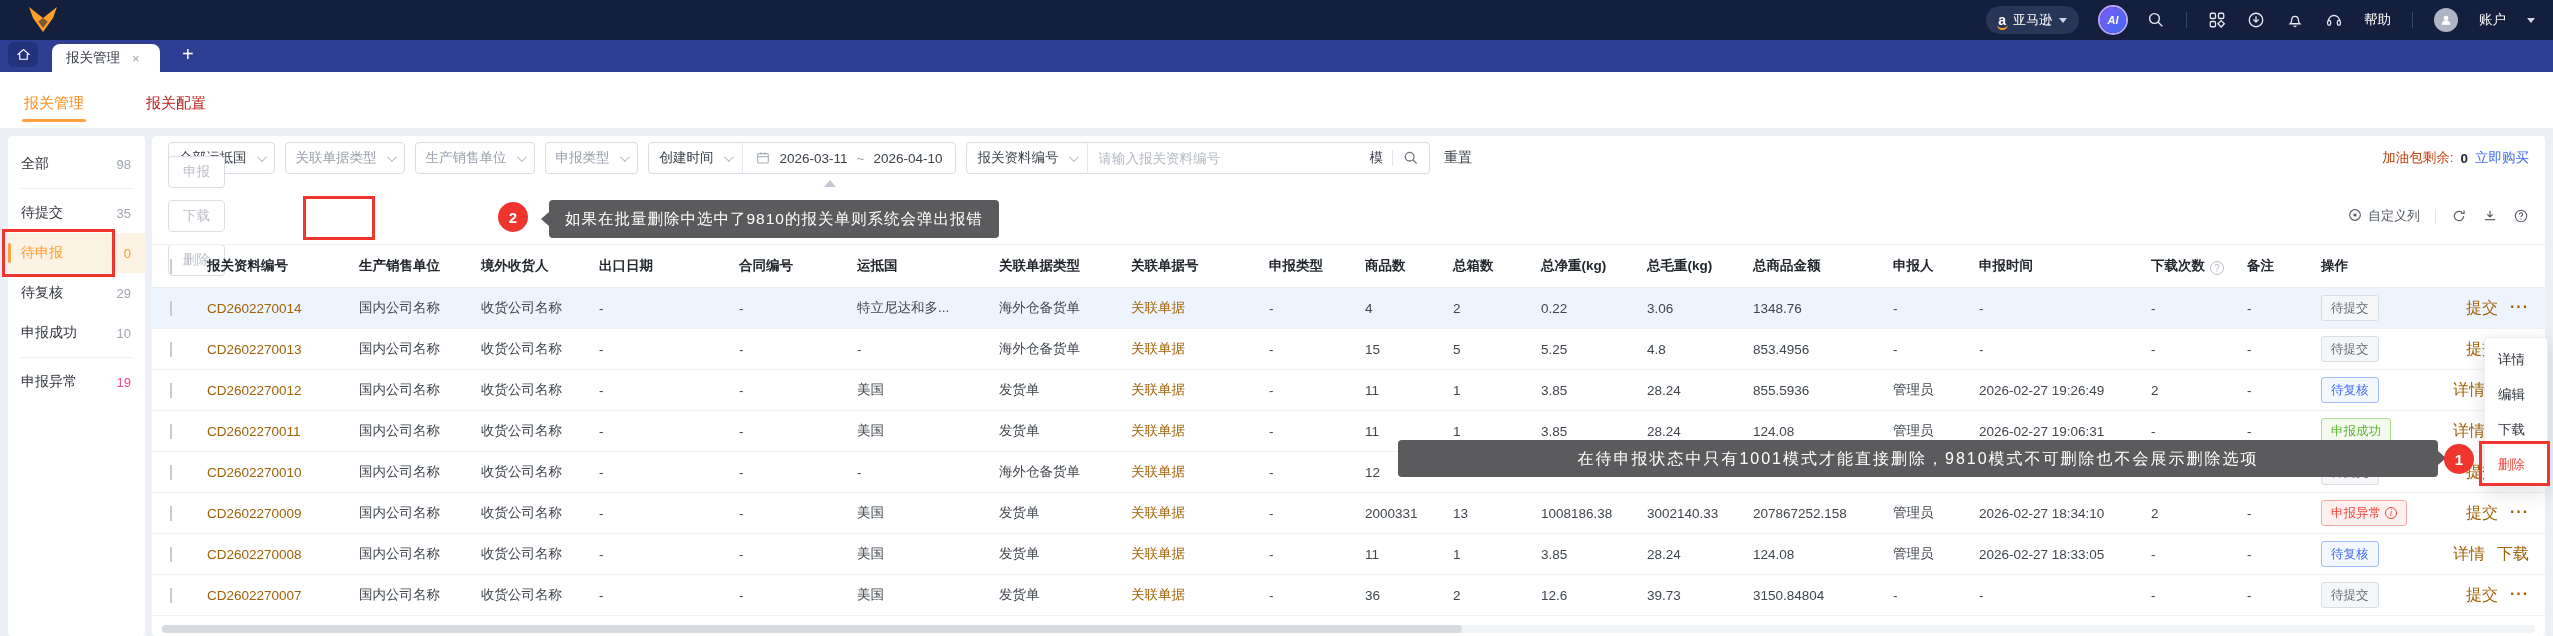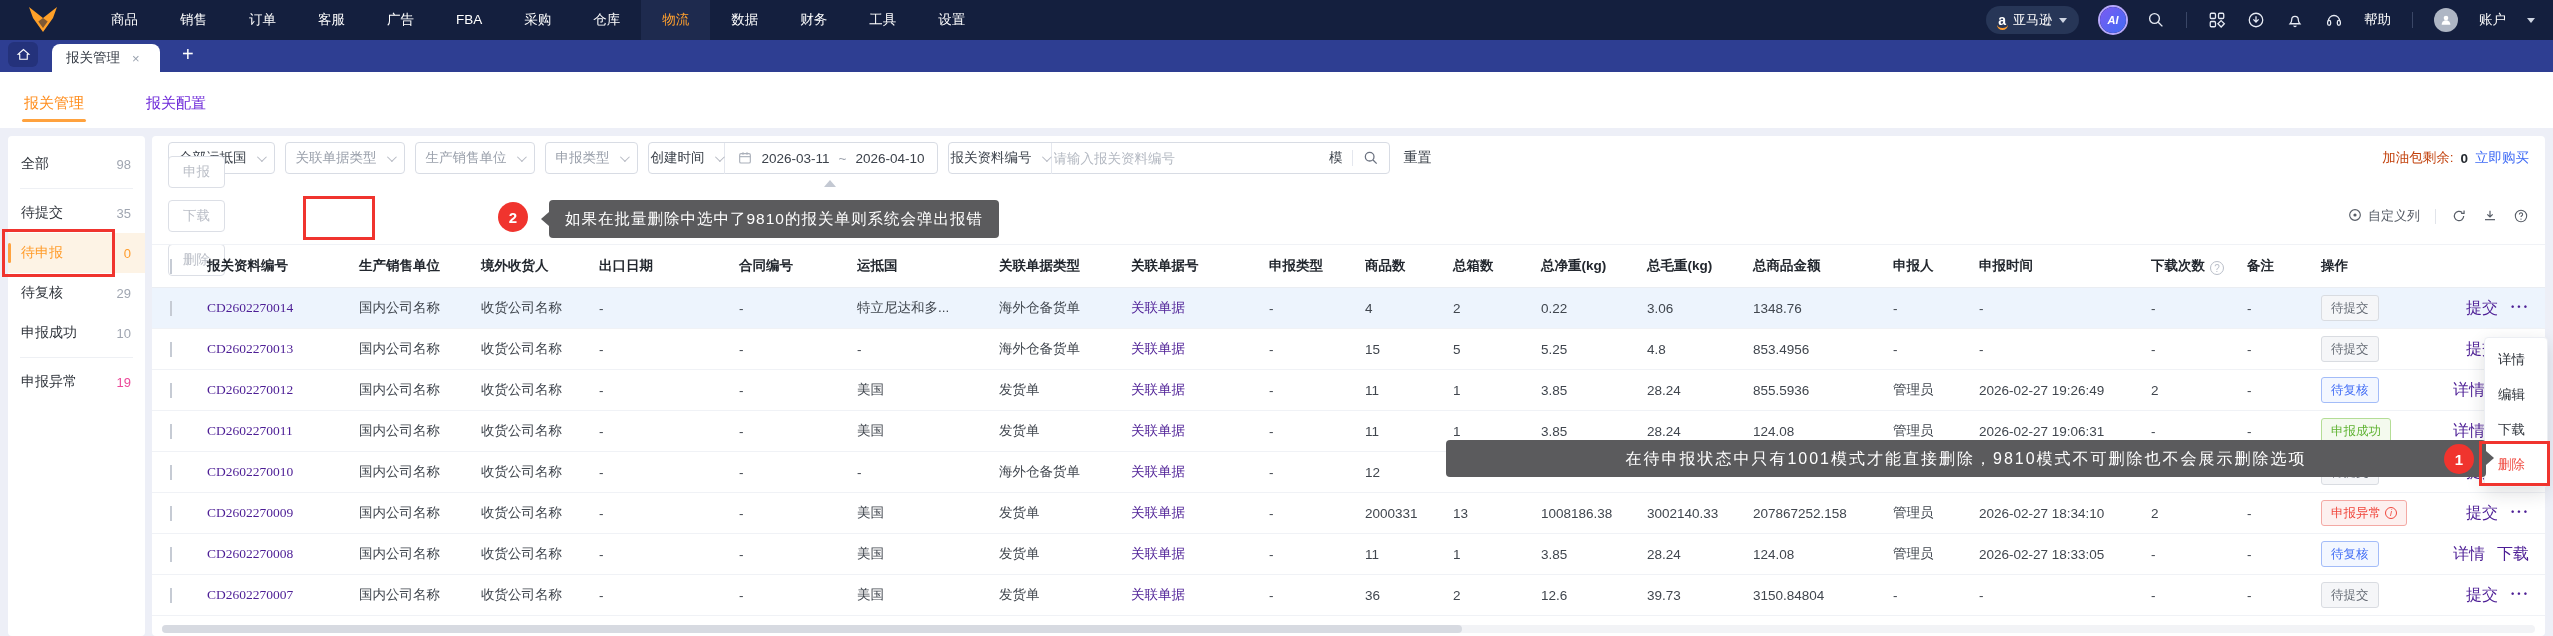--- a/index.html
+++ b/index.html
@@ -25,42 +25,42 @@
 
   
   .tabstrip { position:absolute; left:0; top:40px; width:2553px; height:32px; background:#2e3e92; display:flex; align-items:flex-end; }
   .home-btn { width:30px; height:25px; background:#24327b; border-radius:6px; margin:0 14px 3px 8px; display:grid; place-items:center; align-self:center; }
   .wtab { height:28px; background:#fff; border-radius:8px 8px 0 0; padding:0 14px; display:flex; align-items:center; gap:12px; font-size:13.5px; color:#353b45; min-width:108px; }
   .wtab .x { color:#9aa2ae; font-size:13px; }
   .newtab { color:#fff; font-size:20px; font-weight:300; margin:0 0 4px 22px; align-self:center; line-height:1; }
 
   
   .subbar { position:absolute; left:0; top:72px; width:2553px; height:56px; background:#fff; display:flex; align-items:flex-end; padding-left:24px; gap:62px; }
-  .subtab { font-size:15px; color:#6d28d9; padding-bottom:15px; position:relative; cursor:pointer; }
+  .subtab { font-size:15px; color:#b91c1c; padding-bottom:15px; position:relative; cursor:pointer; }
   .subtab.active { color:#ff8d1d; }
   .subtab.active:after { content:""; position:absolute; left:-2px; right:-2px; bottom:6px; height:3px; background:#ffa23e; border-radius:2px; }
 
   
   .sidebar { position:absolute; left:8px; top:136px; width:137px; height:500px; background:#fff; border-radius:4px; padding-top:8px; }
   .side-item { height:40px; display:flex; align-items:center; justify-content:space-between; padding:0 14px 0 13px; cursor:pointer; position:relative; }
   .side-item .lbl { font-size:14px; color:#30353c; }
   .side-item .cnt { font-size:13px; color:#a0a6b1; }
   .side-item.active { background:#fdf3e5; }
   .side-item.active:before { content:""; position:absolute; left:0; top:10px; width:3px; height:20px; background:#ffa23e; border-radius:2px; }
   .side-item.active .lbl, .side-item.active .cnt { color:#ff9c2b; }
   .side-div { height:1px; background:#eef0f4; margin:4px 12px; }
 
   
   .main { position:absolute; left:152px; top:136px; width:2393px; height:500px; background:#fff; border-radius:4px; }
   .filterrow { position:absolute; left:16px; right:16px; top:6px; height:32px; display:flex; align-items:center; gap:10px; }
   .fsel { height:32px; border:1px solid #d8dce4; border-radius:4px; display:flex; align-items:center; gap:10px; padding:0 10px; font-size:13.5px; color:#9aa0ab; background:#fff; white-space:nowrap; cursor:pointer; }
   .fsel.filled { color:#3c424b; }
   .chev { width:7px; height:7px; border-right:1.4px solid #b6bac3; border-bottom:1.4px solid #b6bac3; transform:rotate(45deg) translateY(-2px); flex:0 0 auto; }
   .fgroup { height:32px; border:1px solid #d8dce4; border-radius:4px; display:flex; align-items:center; background:#fff; }
-  .fgroup .seg { display:flex; align-items:center; gap:10px; padding:0 2px; font-size:13.5px; color:#3c424b; white-space:nowrap; }
+  .fgroup .seg { display:flex; align-items:center; gap:10px; padding:0 11px; font-size:13.5px; color:#3c424b; white-space:nowrap; }
   .fgroup .gdiv { width:1px; height:31px; background:#e4e7ee; }
   .dateseg { display:flex; align-items:center; gap:9px; padding:0 12px; font-size:13.5px; color:#3c424b; white-space:nowrap; }
   .search-input { border:none; outline:none; width:260px; font-size:13.5px; color:#3c424b; font-family:inherit; }
   .search-input::placeholder { color:#b4b9c2; }
   .fuzzy { font-size:13.5px; color:#3c424b; padding-right:9px; }
   .reset { font-size:14px; color:#3c424b; margin-left:4px; cursor:pointer; white-space:nowrap; }
   .quota { margin-left:auto; display:flex; align-items:center; gap:7px; font-size:13.5px; white-space:nowrap; }
   .quota .ql { color:#c2410c; } .quota .qv { color:#23282e; font-weight:bold; } .quota .qlink { color:#3f6bf5; cursor:pointer; }
   .collapse-caret { position:absolute; left:672px; top:44px; width:0; height:0; border-left:6px solid transparent; border-right:6px solid transparent; border-bottom:7px solid #c3c8d2; cursor:pointer; }
 
@@ -71,21 +71,21 @@
   .icon16 { width:16px; height:16px; display:block; }
 
   
   .grid { position:absolute; left:0; right:0; top:108px; }
   .g-head { display:flex; align-items:center; height:44px; border-top:1px solid #f0f2f6; border-bottom:1px solid #eaedf2; font-size:13.5px; font-weight:bold; color:#22272e; }
   .g-row { display:flex; align-items:center; height:41px; border-bottom:1px solid #f0f2f6; font-size:13.5px; color:#40464e; }
   .g-row.hl { background:#edf4fd; }
   .gc { padding-left:9px; overflow:hidden; white-space:nowrap; flex:0 0 auto; }
   .gc.cbx { padding-left:18px; }
   .checkbox { width:14px; height:14px; border:1px solid #c6cbd4; border-radius:2px; background:#fff; }
-  .blue { color:#4c1d95; cursor:pointer;font-family:Liberation Serif, serif; }
+  .blue { color:#a16207; cursor:pointer; }
   .q-circle { display:inline-grid; place-items:center; width:14px; height:14px; border:1px solid #b9bec8; border-radius:50%; color:#b9bec8; font-size:10px; font-weight:normal; margin-left:5px; vertical-align:-2px; }
   .badge { display:inline-flex; align-items:center; gap:4px; padding:3.5px 9px; border-radius:3px; font-size:12.5px; border:1px solid; white-space:nowrap; }
   .badge.pending { color:#666c75; border-color:#d9dce1; background:#f5f6f8; }
   .badge.review  { color:#3f6bf5; border-color:#a3bcf8; background:#f3f7ff; }
   .badge.success { color:#5fb332; border-color:#b4dd96; background:#f4faee; }
   .badge.error   { color:#f0483e; border-color:#f4a9a4; background:#fdf0ef; }
   .i-circle { display:inline-grid; place-items:center; width:12px; height:12px; border:1px solid currentColor; border-radius:50%; font-size:9px; font-style:italic; }
   .act-cell { display:flex; align-items:center; justify-content:space-between; padding-right:16px; }
   .act-links { display:flex; gap:12px; font-size:16px;justify-content:center; }
   .more-btn { font-weight:bold; letter-spacing:1px; }
@@ -96,46 +96,31 @@
   .ctxmenu { position:absolute; left:2484px; top:337px; width:64px; background:#fff; border:1px solid #eceef3; border-radius:4px; box-shadow:0 6px 18px rgba(31,35,41,.14); padding:4px 0; z-index:40; }
   .ctxmenu .mi { height:35px; line-height:35px; padding-left:13px; font-size:13.5px; color:#30353c; cursor:pointer; white-space:nowrap; }
   .ctxmenu .mi.danger { color:#f0483e; }
 
   
   .ann-box { position:absolute; border:3px solid #f0342e; z-index:70; }
   .ann-circle { position:absolute; width:30px; height:30px; border-radius:50%; background:#f0342e; color:#fff; font-size:15px; font-weight:bold; display:grid; place-items:center; z-index:65; }
   .tip { position:absolute; background:#5b5b5d; color:#fff; border-radius:4px; z-index:60; white-space:nowrap; }
   .tip2 { left:549px; top:200px; height:38px; line-height:38px; padding:0 16px; font-size:15.5px; letter-spacing:1px; }
   .tip2:before { content:""; position:absolute; left:-8px; top:12px; border-top:7px solid transparent; border-bottom:7px solid transparent; border-right:8px solid #5b5b5d; }
-  .tip1 { left:1446px; top:440px; width:1040px; height:37px; line-height:37px; font-size:16px; letter-spacing:2px; text-align:center; }
+  .tip1 { left:1398px; top:440px; width:1040px; height:37px; line-height:37px; font-size:16px; letter-spacing:2px; text-align:center; }
   .tip1:after { content:""; position:absolute; right:-8px; top:11px; border-top:7px solid transparent; border-bottom:7px solid transparent; border-left:8px solid #5b5b5d; }
 </style>
 </head>
 <body>
 
 <div class="navbar">
   <svg class="logo" viewBox="0 0 34 30">
     <path d="M3 2 L17 13 L31 2 L27 13 L17 27 L7 13 Z" fill="#ffa028"></path>
     <path d="M17 13 L12.3 16.6 L17 23 L21.7 16.6 Z" fill="#141f3e" opacity="0.55"></path>
   </svg>
-  <div class="nav-items" id="nav-items">
-      <div class="nav-item">商品</div>
-      <div class="nav-item">销售</div>
-      <div class="nav-item">订单</div>
-      <div class="nav-item">客服</div>
-      <div class="nav-item">广告</div>
-      <div class="nav-item">FBA</div>
-      <div class="nav-item">采购</div>
-      <div class="nav-item">仓库</div>
-      <div class="nav-item active">物流</div>
-      <div class="nav-item">数据</div>
-      <div class="nav-item">财务</div>
-      <div class="nav-item">工具</div>
-      <div class="nav-item">设置</div>
-    </div>
   <div class="nav-right">
     <div class="mk-pill">
       <span class="amz-a">a</span>
       <span>亚马逊</span>
       <span class="caret-down"></span>
     </div>
     <div class="ai-badge">AI</div>
     <svg class="icon18" viewBox="0 0 24 24">
         <circle cx="10" cy="10" r="6.5" fill="none" stroke="#e7ebf4" stroke-width="1.8"></circle>
         <line x1="15" y1="15" x2="20.5" y2="20.5" stroke="#e7ebf4" stroke-width="1.8"></line>

